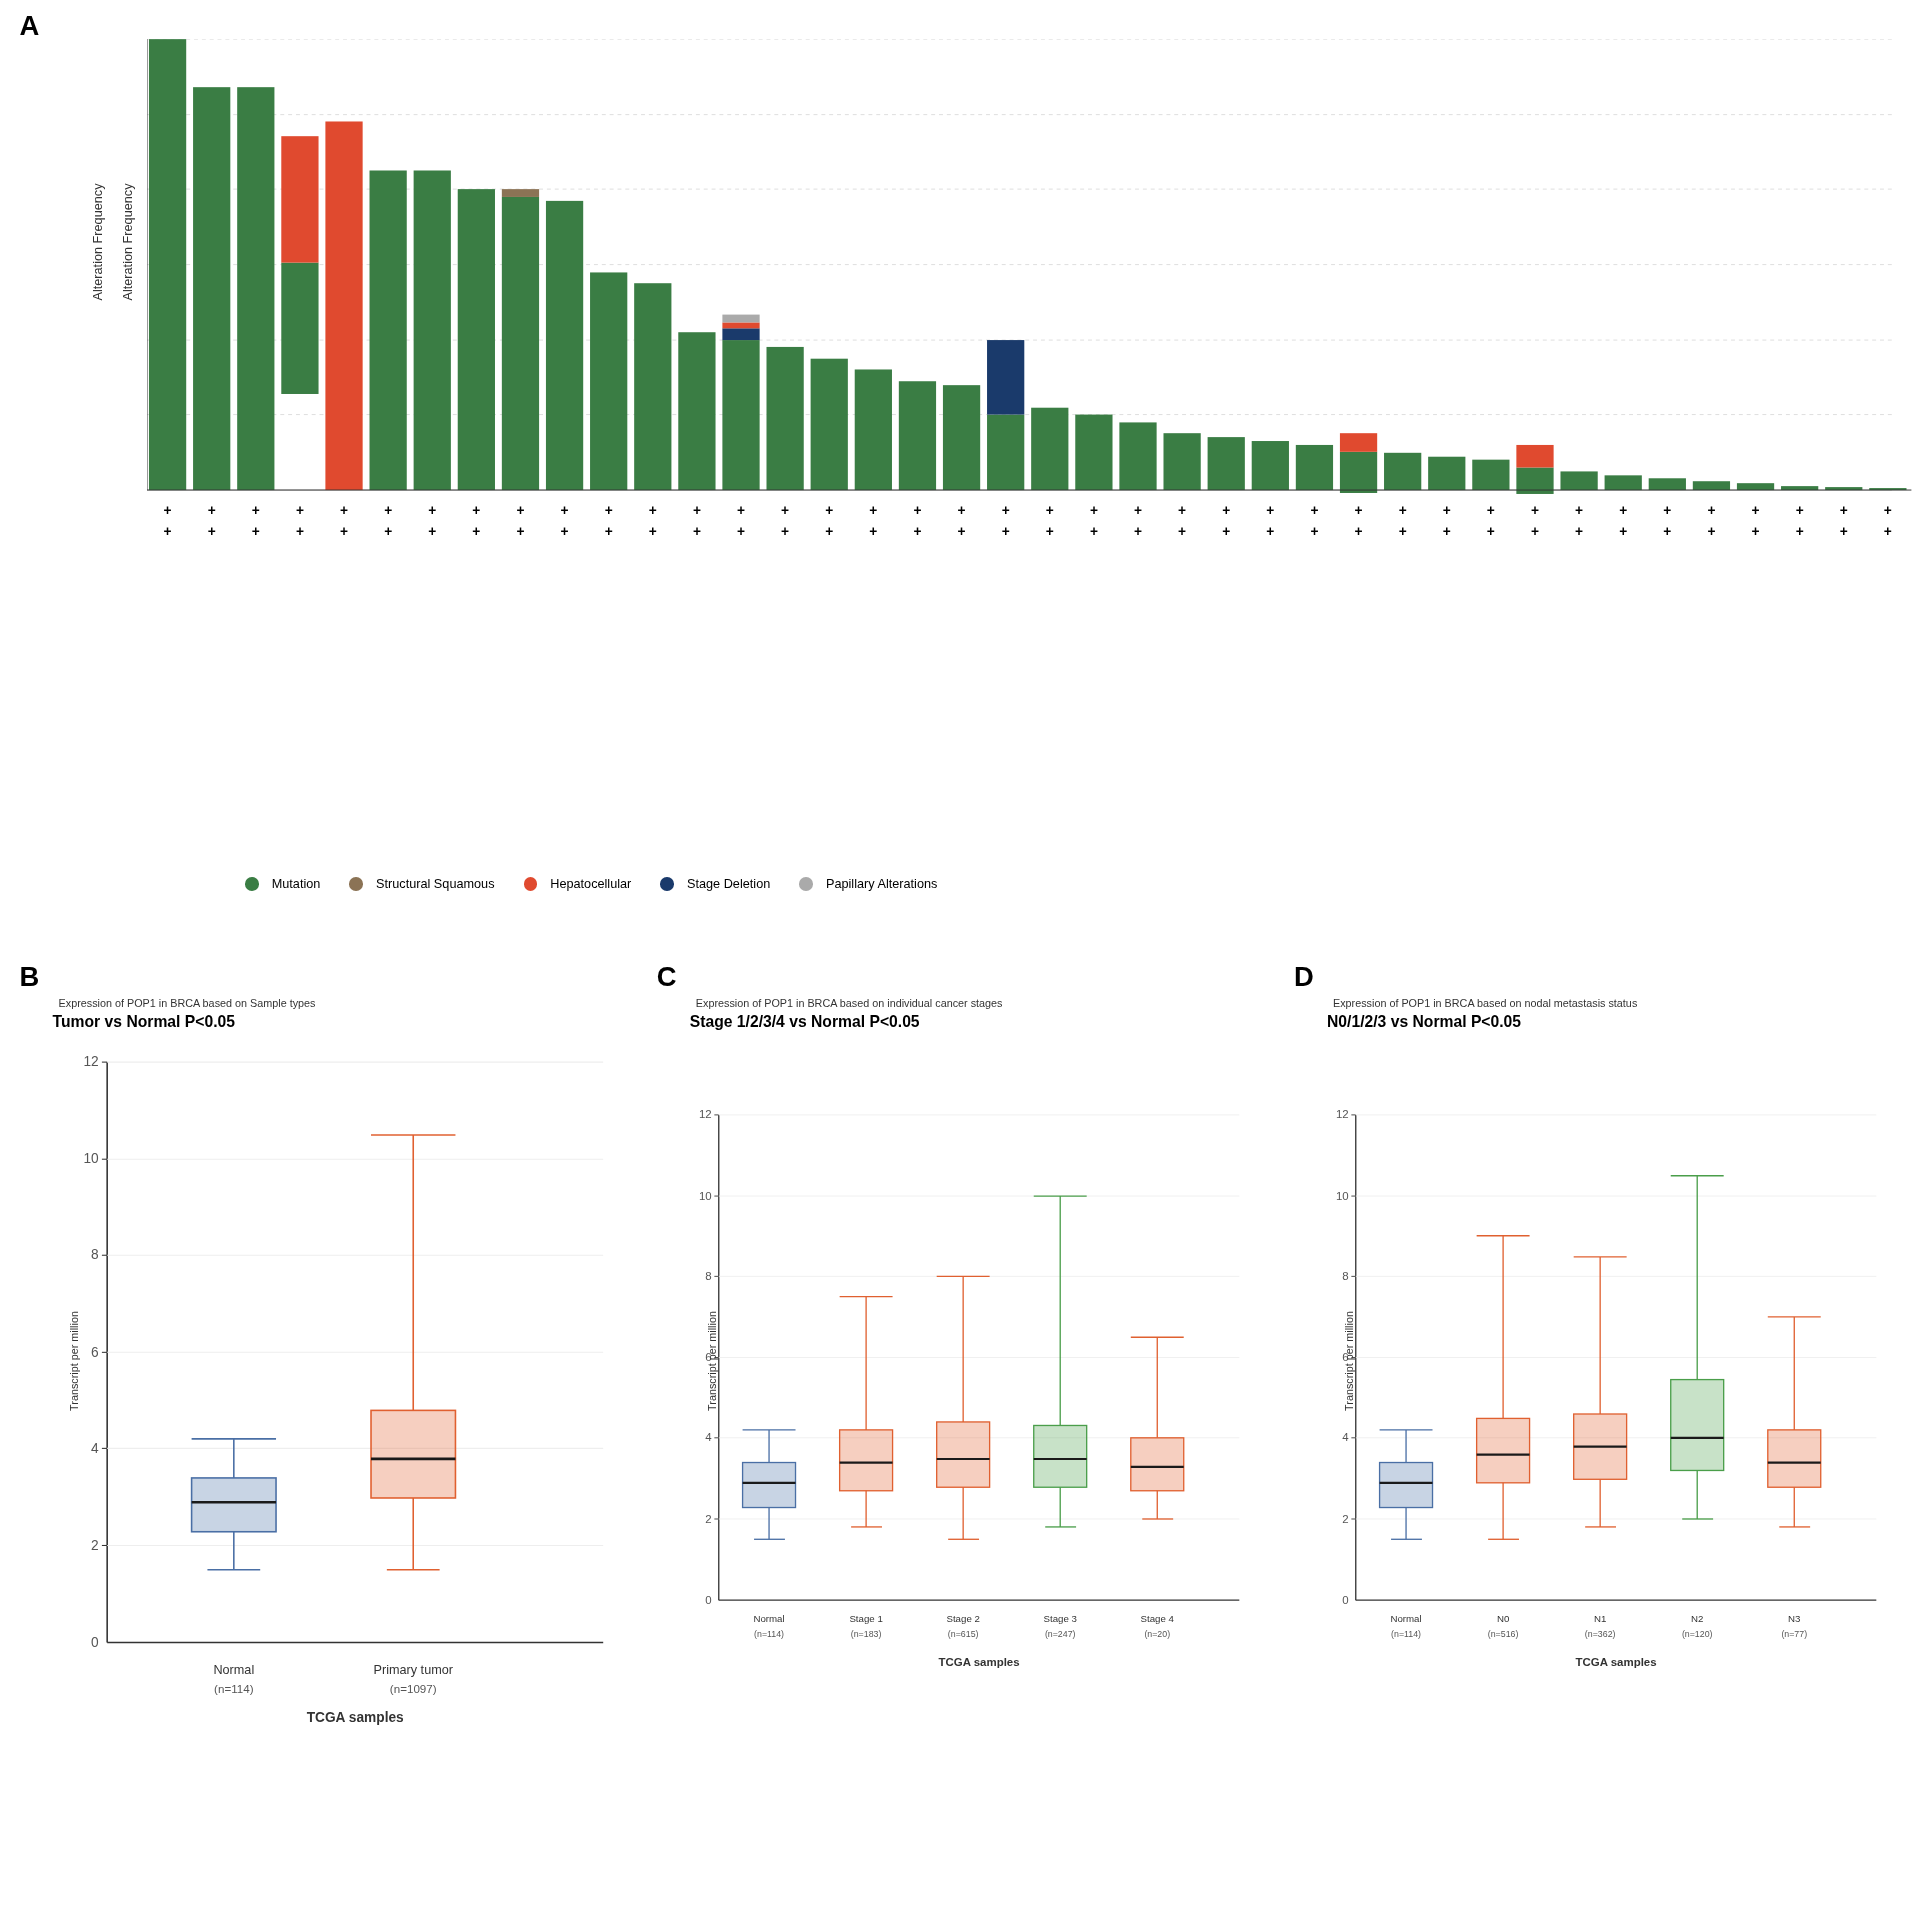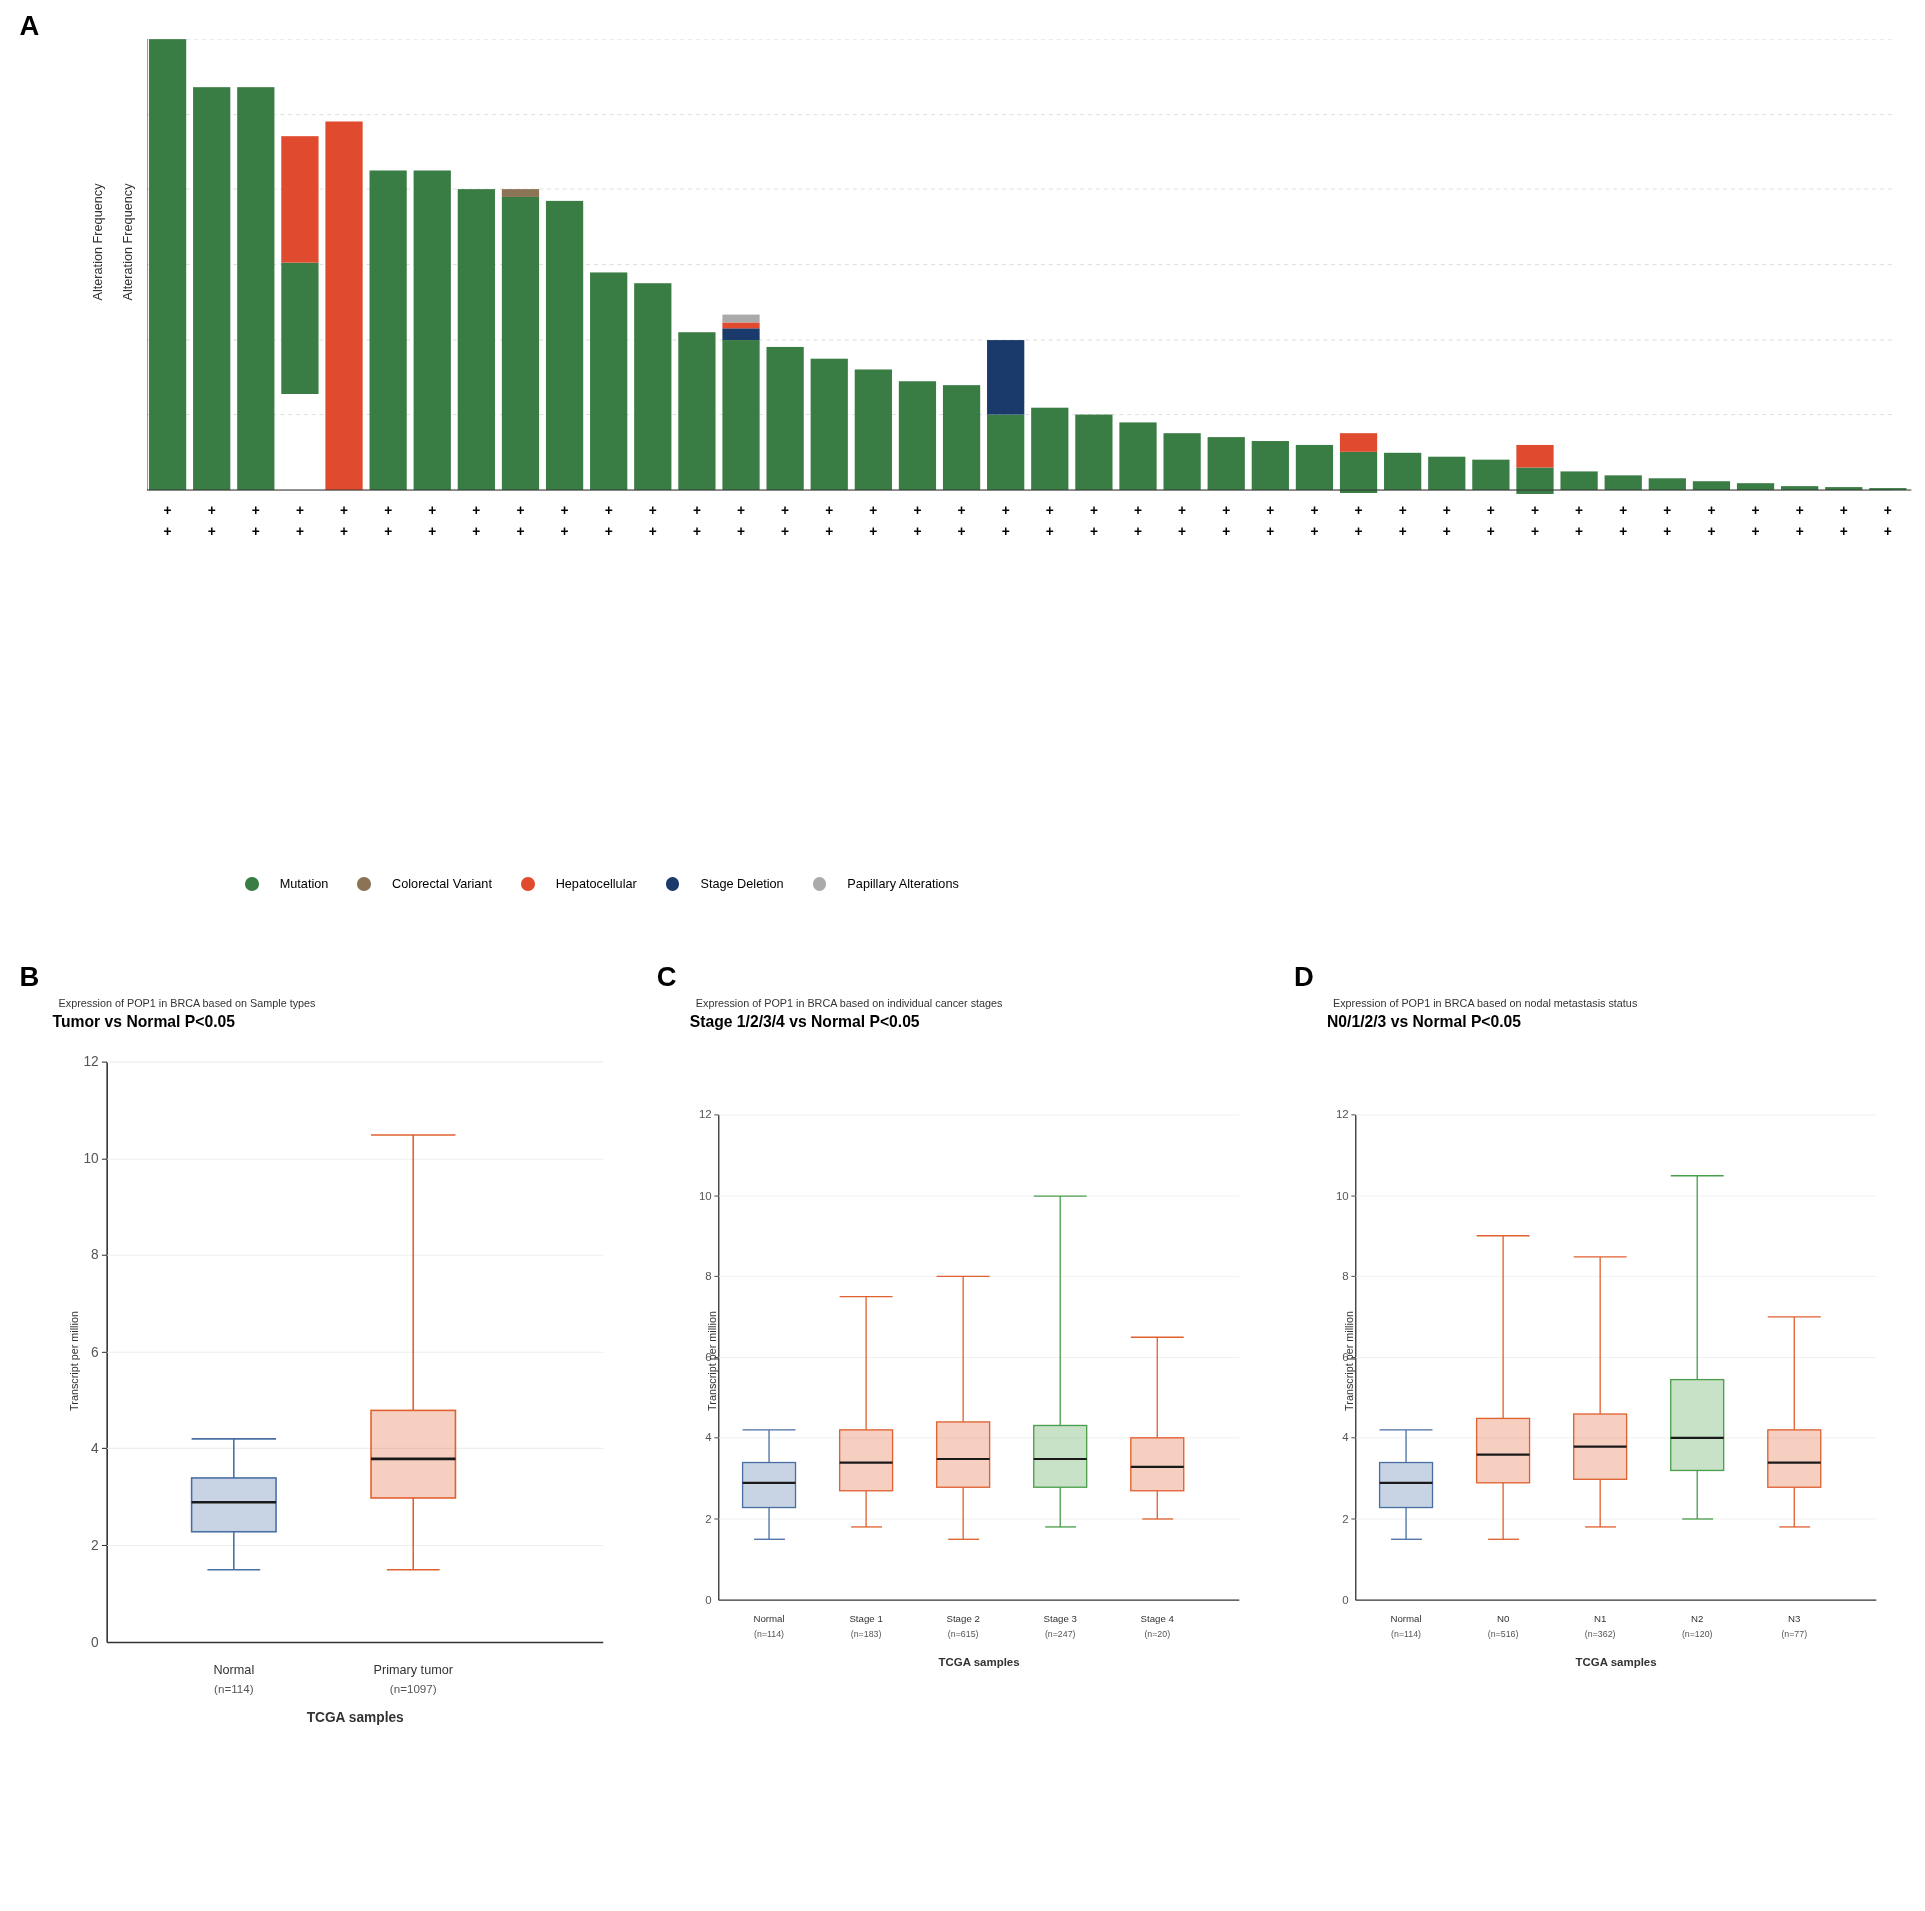--- a/index.html
+++ b/index.html
@@ -55,21 +55,21 @@
       top: 882px;
       left: 294px;
       display: flex;
       align-items: center;
       gap: 29px;
     }
 
     .legend-item {
       display: flex;
       align-items: center;
-      gap: 21px;
+      gap: 13px;
       font-size: 12.7px;
     }
 
     .legend-dot {
       width: 13.7px;
       height: 13.7px;
       border-radius: 50%;
     }
 
     
@@ -508,21 +508,21 @@
   </div>
 </div>
 
 <div class="legend-area" style="top:877px; left:245px;">
   <div class="legend-item">
     <div class="legend-dot" style="background:#3a7d44;"></div>
     <span>Mutation</span>
   </div>
   <div class="legend-item">
     <div class="legend-dot" style="background:#8b7355;"></div>
-    <span>Colorectal Variant</span>
+    <span>Structural Squamous</span>
   </div>
   <div class="legend-item">
     <div class="legend-dot" style="background:#e04a2f;"></div>
     <span>Hepatocellular</span>
   </div>
   <div class="legend-item">
     <div class="legend-dot" style="background:#1a3a6b;"></div>
     <span>Stage Deletion</span>
   </div>
   <div class="legend-item">

